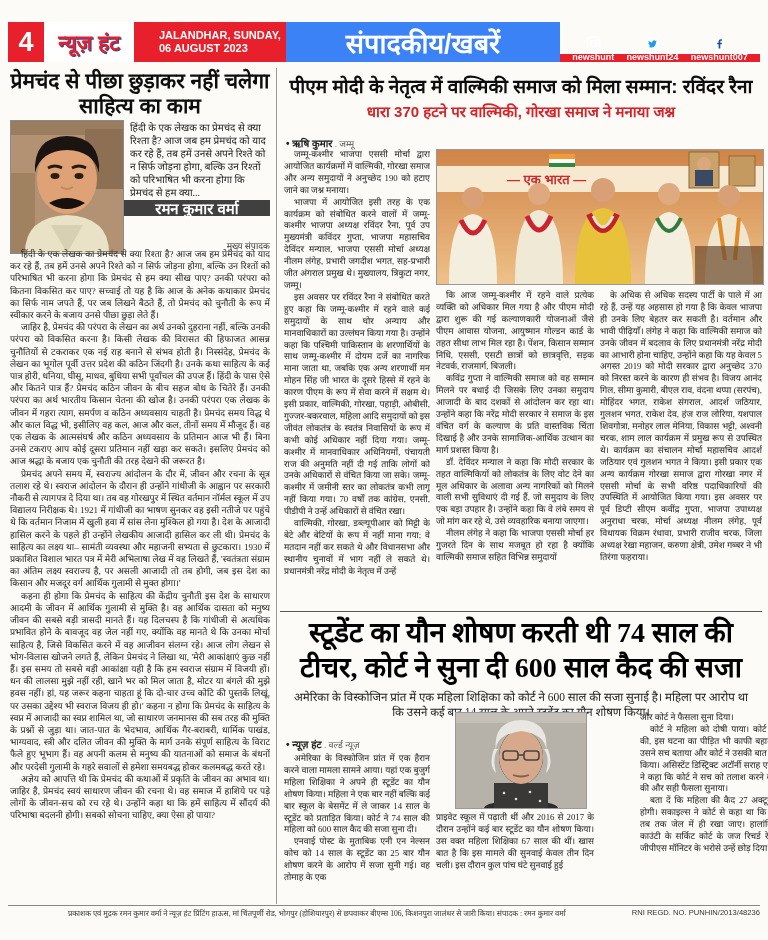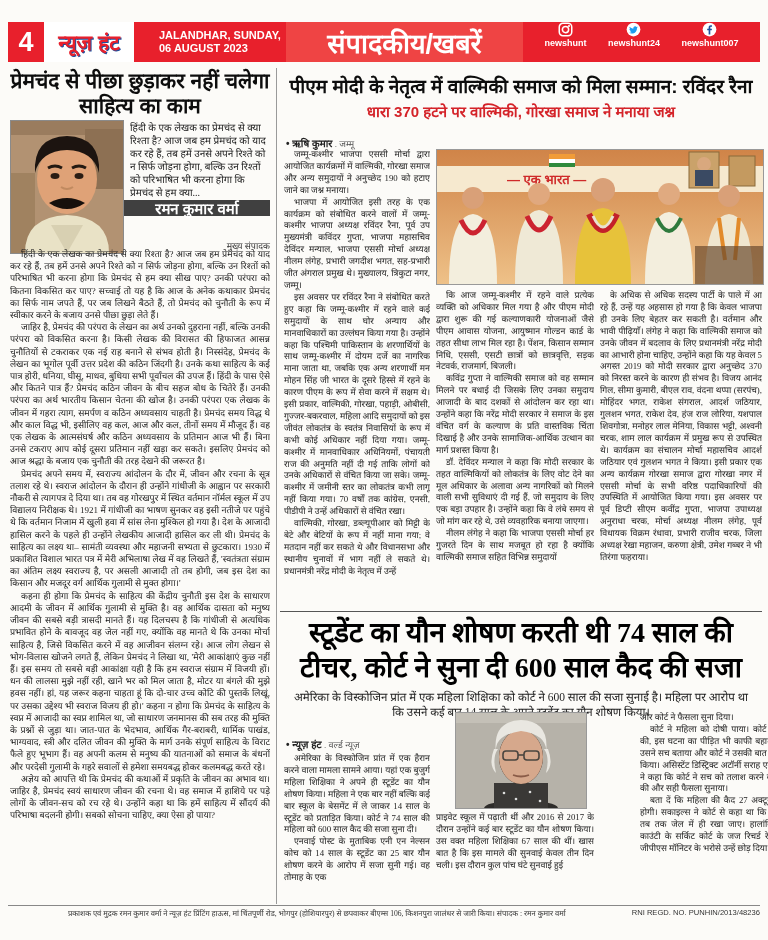--- a/index.html
+++ b/index.html
@@ -1,30 +1,30 @@
 <!DOCTYPE html>
 <html><head>
 <meta charset="utf-8">
 <style>
   html,body{margin:0;padding:0;background:#e9e9e9;}
   #page{position:relative;width:768px;height:940px;background:#fcfbf8;overflow:hidden;
         font-family:"Liberation Serif",serif;color:#1b1b1b;margin:0 auto;}
   
   #masthead{position:absolute;left:8px;top:22px;width:752px;height:40px;display:flex;}
-  .red{background:#e8202c;} .blue{background:#ef4444;}
+  .red{background:#e8202c;} .blue{background:#3b82f6;}
   #pagenum{width:36px;display:flex;align-items:center;justify-content:center;
            color:#fff;font:bold 27px "Liberation Sans",sans-serif;}
   #logobox{width:90px;background:#fff;display:flex;align-items:center;justify-content:center;}
   #logobox span{font:bold 21px "Liberation Sans",sans-serif;color:#e8202c;
                 text-shadow:1px 1px 0 #1d4f9e;}
   #datebox{width:152px;display:flex;flex-direction:column;justify-content:center;padding-left:25px;box-sizing:border-box;}
   #datebox div{color:#fff;font:bold 11px "Liberation Sans",sans-serif;line-height:13px;}
   #sectionbox{flex:1;display:flex;align-items:center;justify-content:center;}
   #sectionbox span{color:#fff;font:bold 27px "Liberation Sans",sans-serif;}
-  #socialbox{width:237px;display:flex;align-items:flex-start;justify-content:space-evenly;}
+  #socialbox{width:200px;display:flex;align-items:flex-end;justify-content:space-evenly;margin-top:32px;}
   .social{display:flex;flex-direction:column;align-items:center;gap:1px;}
   .social .handle{color:#fff;font:bold 9px "Liberation Sans",sans-serif;}
   .social svg{display:block;}
   
   .vrule{position:absolute;width:1px;background:#9a9a9a;}
   .hrule{position:absolute;height:1px;background:#555;}
   
   #ed-headline{position:absolute;left:8px;top:68px;width:264px;text-align:center;
       font:bold 21px "Liberation Sans",sans-serif;line-height:25px;color:#0d0d0d;}
   #ed-photo{position:absolute;left:10px;top:120px;width:112px;height:132px;border:1px solid #8a8a8a;}

